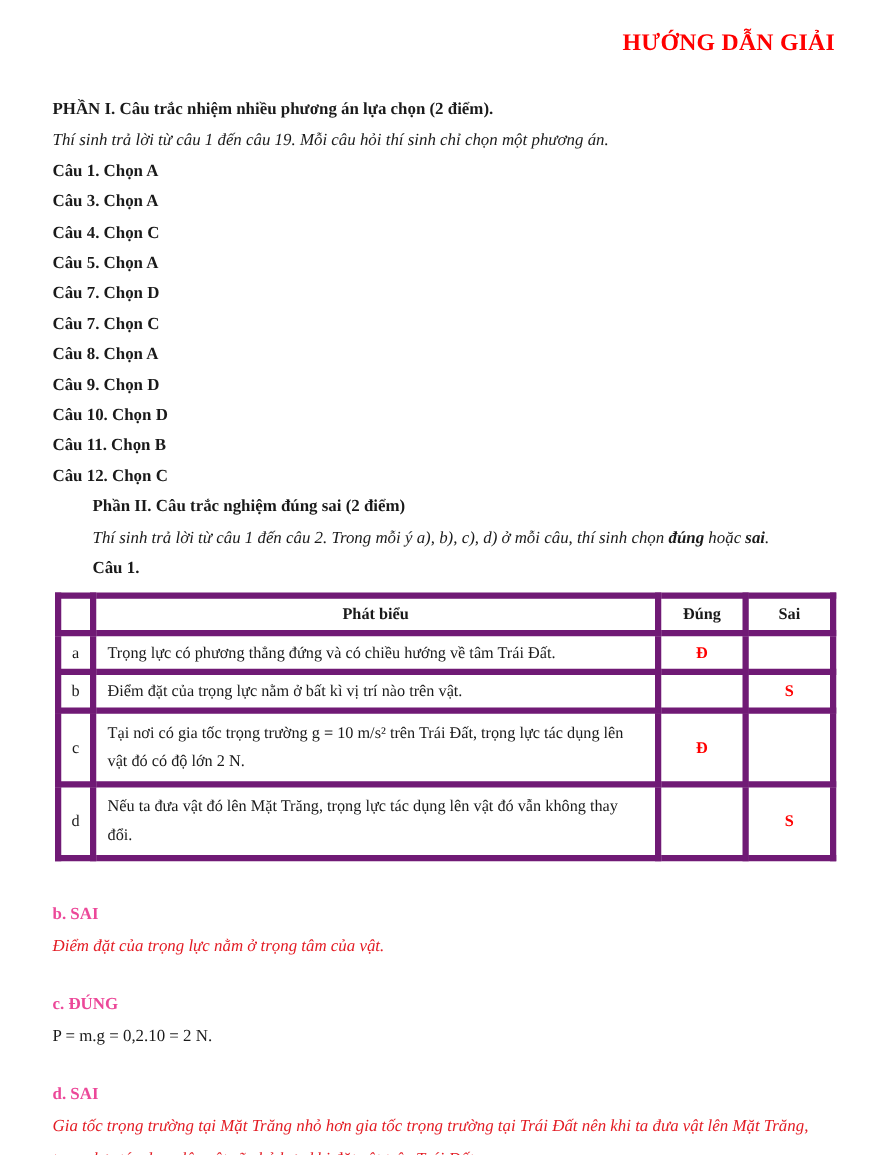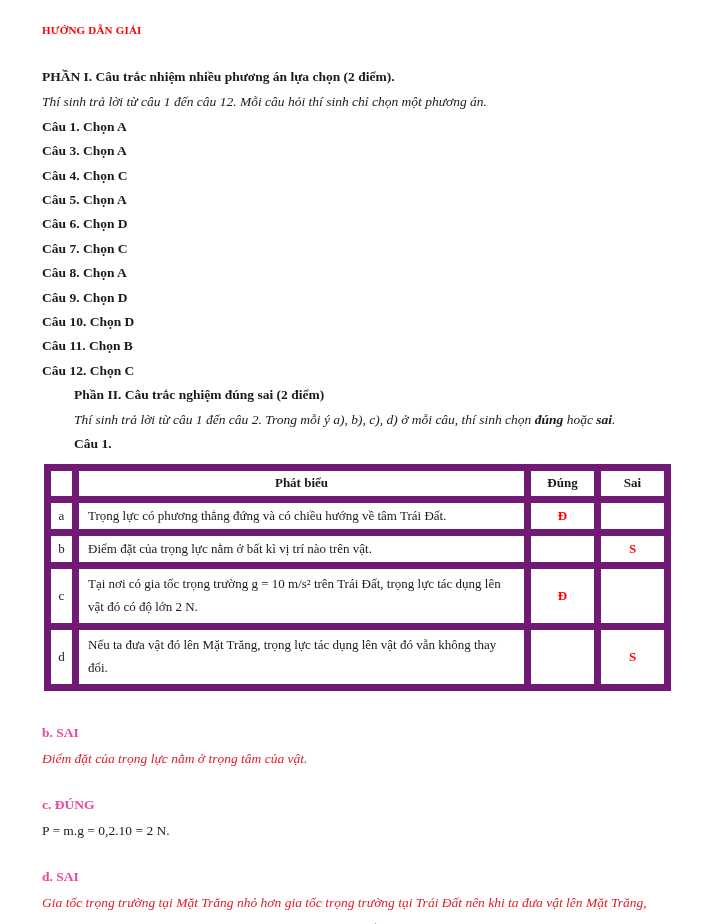--- a/index.html
+++ b/index.html
@@ -10,43 +10,43 @@
     overflow: hidden;
     background: #ffffff;
     font-family: "Liberation Serif", "DejaVu Serif", serif;
     font-size: 13.5px;
     color: #1a1a1a;
     box-sizing: border-box;
     padding: 20px 46px 0 42px;
   }
   .title {
     margin-top: 4px;
-    text-align: left;
+    text-align: right;
     font-weight: bold;
-    font-size: 11px;
+    font-size: 19px;
     color: #ff0000;
     letter-spacing: 0.2px;
   }
   .h-bold { font-weight: bold; }
   .p1-heading { margin-top: 29px; line-height: 24.4px; }
   .instr { font-style: italic; line-height: 24.4px; }
   .p1-instr { margin-top: 1px; }
   .answers { margin-top: 0; }
   .answer-line { font-weight: bold; line-height: 24.4px; font-family: Liberation Serif, serif; }
   .flow-line { line-height: 24.4px; margin-left: 32px; }
   .b-it { font-weight: bold; font-style: italic; }
 
   table.tf {
     border-collapse: collapse;
     width: 620px;
     margin: 7px 0 0 2px;
     font-size: 13px;
     table-layout: fixed;
   }
-  table.tf th, table.tf td { border: 7px solid #701a75; }
+  table.tf th, table.tf td { border: 5px solid #701a75; }
   table.tf th {
     font-weight: bold;
     text-align: center;
     height: 23px;
     padding: 1px 2px;
   }
   td.letter { text-align: center; vertical-align: middle; padding: 2px; }
   td.stmt   { padding: 3px 9px 5px 9px; line-height: 23px; vertical-align: middle; }
   td.mark   {
     text-align: center; vertical-align: middle;
@@ -67,28 +67,28 @@
   .plain { color: #1a1a1a; }
 </style>
 </head>
 <body>
 
 <div class="page">
 
   <div class="title">HƯỚNG DẪN GIẢI</div>
 
   <div class="h-bold p1-heading">PHẦN I. Câu trắc nhiệm nhiều phương án lựa chọn (2 điểm).</div>
-  <div class="instr p1-instr">Thí sinh trả lời từ câu 1 đến câu 12. Mỗi câu  hỏi thí sinh chỉ chọn một phương án.</div>
+  <div class="instr p1-instr">Thí sinh trả lời từ câu 1 đến câu 19. Mỗi câu  hỏi thí sinh chỉ chọn một phương án.</div>
 
   <div class="answers">
     <div class="answer-line">Câu 1. Chọn A</div>
     <div class="answer-line">Câu 3. Chọn A</div>
     <div class="answer-line">Câu 4. Chọn C</div>
     <div class="answer-line">Câu 5. Chọn A</div>
-    <div class="answer-line">Câu 6. Chọn D</div>
+    <div class="answer-line">Câu 7. Chọn D</div>
     <div class="answer-line">Câu 7. Chọn C</div>
     <div class="answer-line">Câu 8. Chọn A</div>
     <div class="answer-line">Câu 9. Chọn D</div>
     <div class="answer-line">Câu 10. Chọn D</div>
     <div class="answer-line">Câu 11. Chọn B</div>
     <div class="answer-line">Câu 12. Chọn C</div>
   </div>
 
   <div class="h-bold flow-line">Phần II. Câu trắc nghiệm đúng sai (2 điểm)</div>
 

